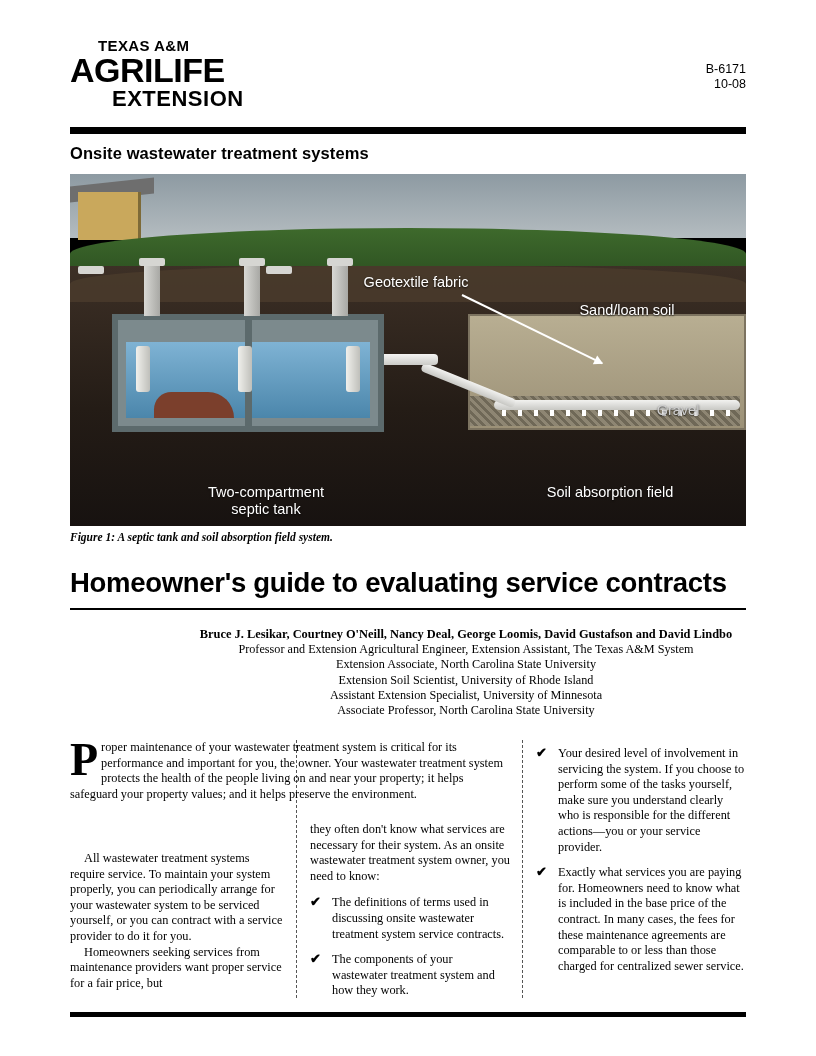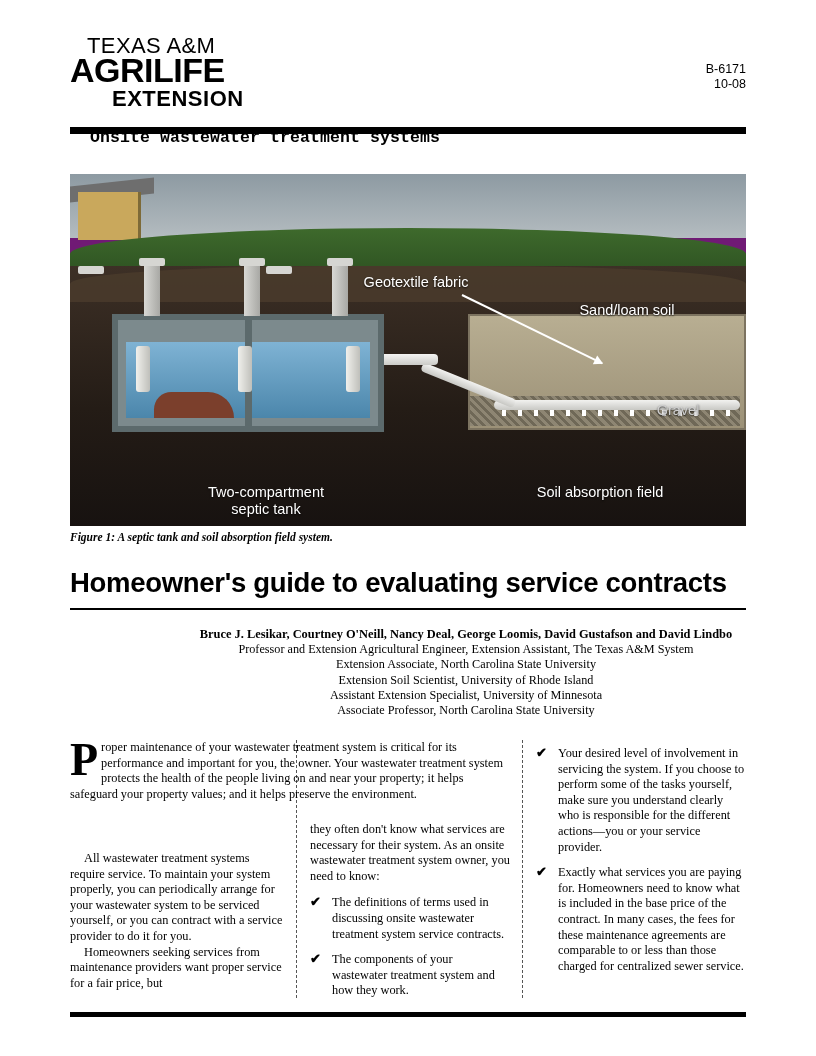--- a/index.html
+++ b/index.html
@@ -32,25 +32,25 @@
     height: 90px;
   }
   .logo {
     position: absolute;
     left: 0;
     top: 0;
     font-family: "Liberation Sans", sans-serif;
     color: #000;
   }
   .logo-texas {
-    font-size: 22px;
-    font-weight: normal;
+    font-size: 15px;
+    font-weight: bold;
     letter-spacing: 0.4px;
     line-height: 19px;
-    margin-left: 17px;
+    margin-left: 28px;
   }
   .logo-agrilife {
     font-size: 34px;
     font-weight: bold;
     line-height: 32px;
     margin-top: -1px;
     letter-spacing: -0.5px;
   }
   .logo-ext {
     font-size: 22px;
@@ -75,36 +75,35 @@
     left: 70px;
     right: 70px;
     top: 127px;
     height: 7px;
     background: #000;
   }
 
   .series-title {
     position: absolute;
     left: 70px;
-    top: 128px;
-    font-family: Liberation Mono, monospace;
+    top: 144px;
+    font-family: Liberation Sans, sans-serif;
     font-size: 16.5px;
     font-weight: bold;
     letter-spacing: 0.1px;
-    margin-left: 20px;
   }
 
   
   .figure {
     position: absolute;
     left: 70px;
     top: 174px;
     width: 676px;
     height: 352px;
-    background: #701a75;
+    background: #000000;
     overflow: hidden;
   }
   .fig-sky {
     position: absolute;
     left: 0; top: 0; width: 100%; height: 64px;
     background: linear-gradient(#8d9aa2, #b4bcc0);
   }
   .fig-house {
     position: absolute;
     left: 8px; top: 18px; width: 60px; height: 48px;
@@ -423,21 +422,21 @@
 
     <div class="fig-arrow" style="left:392px; top:120px; width:156px; transform: rotate(26deg);"></div>
 
     <div class="fig-label" style="left:266px; top:100px; width:160px;">Geotextile fabric</div>
     <div class="fig-label" style="left:472px; top:128px; width:170px;">Sand/loam soil</div>
     <div class="fig-label gray" style="left:558px; top:228px; width:100px;">Gravel</div>
     <div class="fig-label" style="left:96px; top:310px; width:200px;">
       <span>Two-compartment</span><br>
       <span>septic tank</span>
     </div>
-    <div class="fig-label" style="left:420px; top:310px; width:220px;">Soil absorption field</div>
+    <div class="fig-label" style="left:430px; top:310px; width:220px;">Soil absorption field</div>
   </div>
 
   <div class="fig-caption">Figure 1:  A septic tank and soil absorption field system.</div>
 
   <div class="main-title">Homeowner's guide to evaluating service contracts</div>
   <div class="rule-title"></div>
 
   <div class="authors">
     <div class="names">Bruce J. Lesikar, Courtney O'Neill, Nancy Deal, George Loomis, David Gustafson and David Lindbo</div>
     <div>Professor and Extension Agricultural Engineer, Extension Assistant, The Texas A&amp;M System</div>

